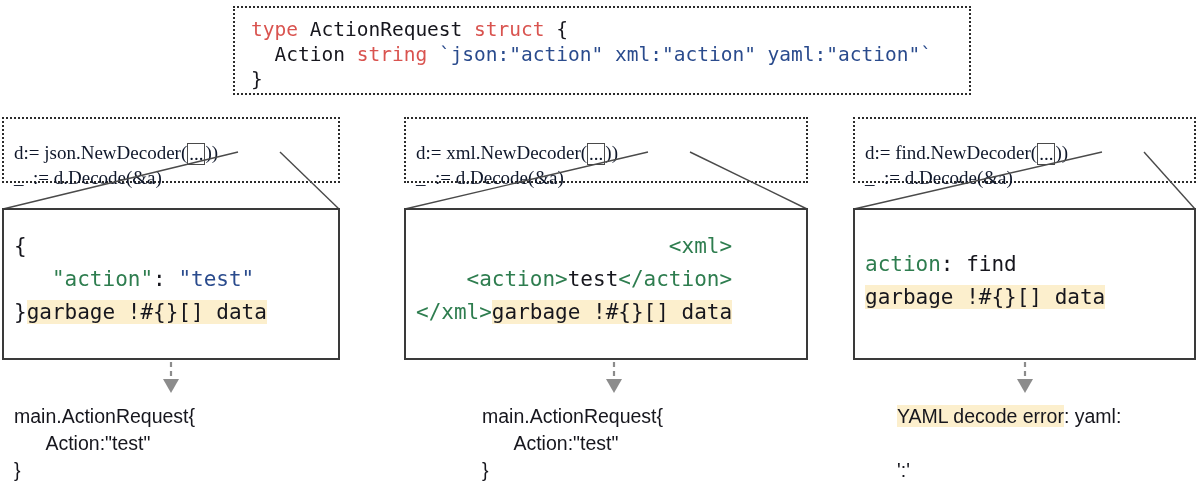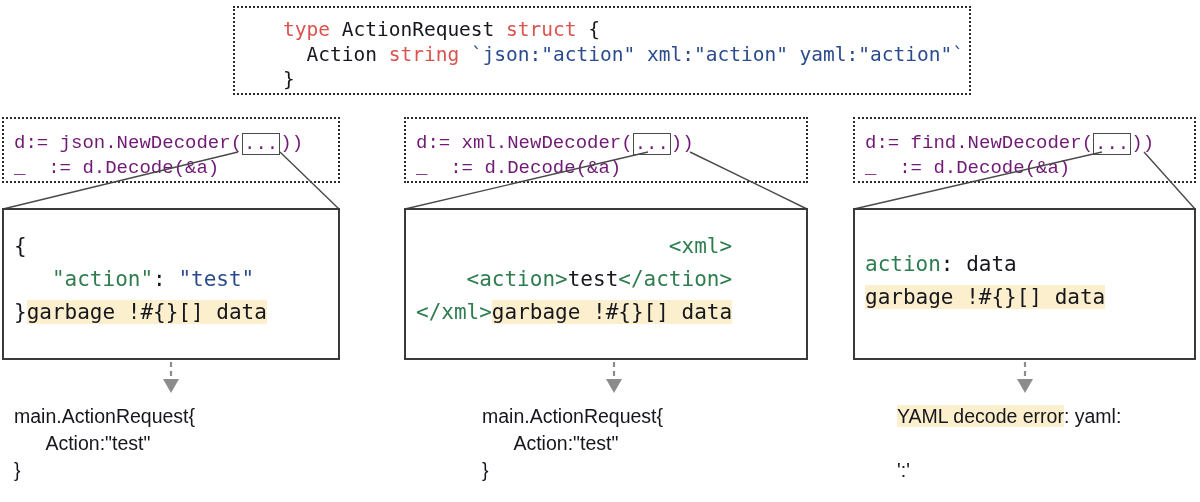--- a/index.html
+++ b/index.html
@@ -26,47 +26,46 @@
     background: #fff;
   }
   #struct-code {
     position: absolute;
     left: 16px; top: 9px;
     font-family: "DejaVu Sans Mono", monospace;
     font-size: 19.5px;
     line-height: 25px;
     white-space: pre;
     color: #1a1a2e;
-    margin-left: 32px;
   }
   .kw      { color: #d9534f; }
   .ident   { color: #16161d; }
   .tagstr  { color: #2a4b8d; }
   .punct   { color: #16161d; }
 
   
   .decoder-box {
     border: 2px dotted #2b2b2b;
     box-sizing: border-box;
     background: transparent;
     height: 66px;
     top: 117px;
   }
   #decoder-box-json { left: 2px;   width: 338px; }
   #decoder-box-xml  { left: 404px; width: 404px; }
   #decoder-box-yaml { left: 853px; width: 343px; }
 
   .decoder-code {
     position: absolute;
-    left: 10px; top: 12px;
-    font-family: Liberation Mono, monospace;
+    left: 10px; top: 21px;
+    font-family: Liberation Serif, serif;
     font-size: 19px;
     line-height: 25px;
     white-space: pre;
-    color: #701a75;
+    color: #0f172a;
   }
   
   .dots-box {
     display: inline-block;
     border: 1.5px solid #4a4a4a;
     padding: 0px 1px;
     margin: 0 0px;
     line-height: 20px;
     background: #fff;
     position: relative;
@@ -164,21 +163,21 @@
 <span class="c-black">}</span><span class="c-black hl">garbage !#{}[] data</span></div>
 </div>
 
 <div class="abs content-box" id="content-box-xml">
   <div class="content-code" id="content-code-xml"><span class="c-green">&lt;xml&gt;</span>
 <span>  </span><span class="c-green">&lt;action&gt;</span><span class="c-black">test</span><span class="c-green">&lt;/action&gt;</span>
 <span class="c-green">&lt;/xml&gt;</span><span class="c-black hl">garbage !#{}[] data</span></div>
 </div>
 
 <div class="abs content-box" id="content-box-yaml">
-  <div class="content-code" id="content-code-yaml"><span class="c-green">action</span><span class="c-black">: data</span>
+  <div class="content-code" id="content-code-yaml"><span class="c-green">action</span><span class="c-black">: find</span>
 <span class="c-black hl">garbage !#{}[] data</span></div>
 </div>
 
 <svg class="abs arrow" style="left:0; top:0;" width="1200" height="502">
   <g stroke="#8c8c8c" stroke-width="2.2" stroke-dasharray="5,4" fill="none">
     <line x1="171" y1="362" x2="171" y2="381"></line>
     <line x1="614" y1="362" x2="614" y2="381"></line>
     <line x1="1025" y1="362" x2="1025" y2="381"></line>
   </g>
   <g fill="#8c8c8c">

